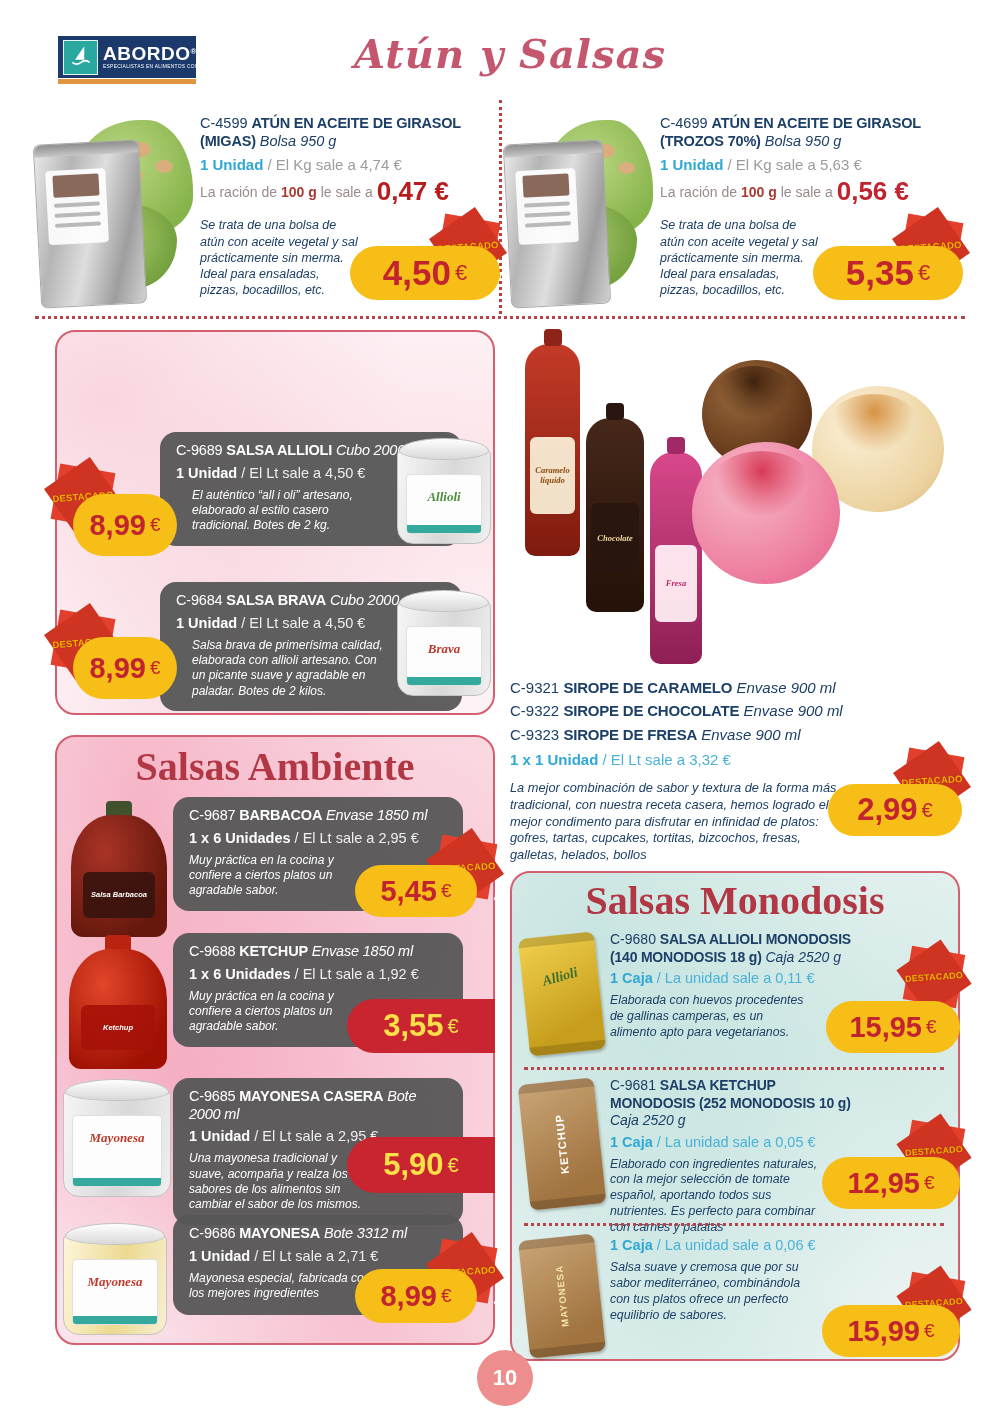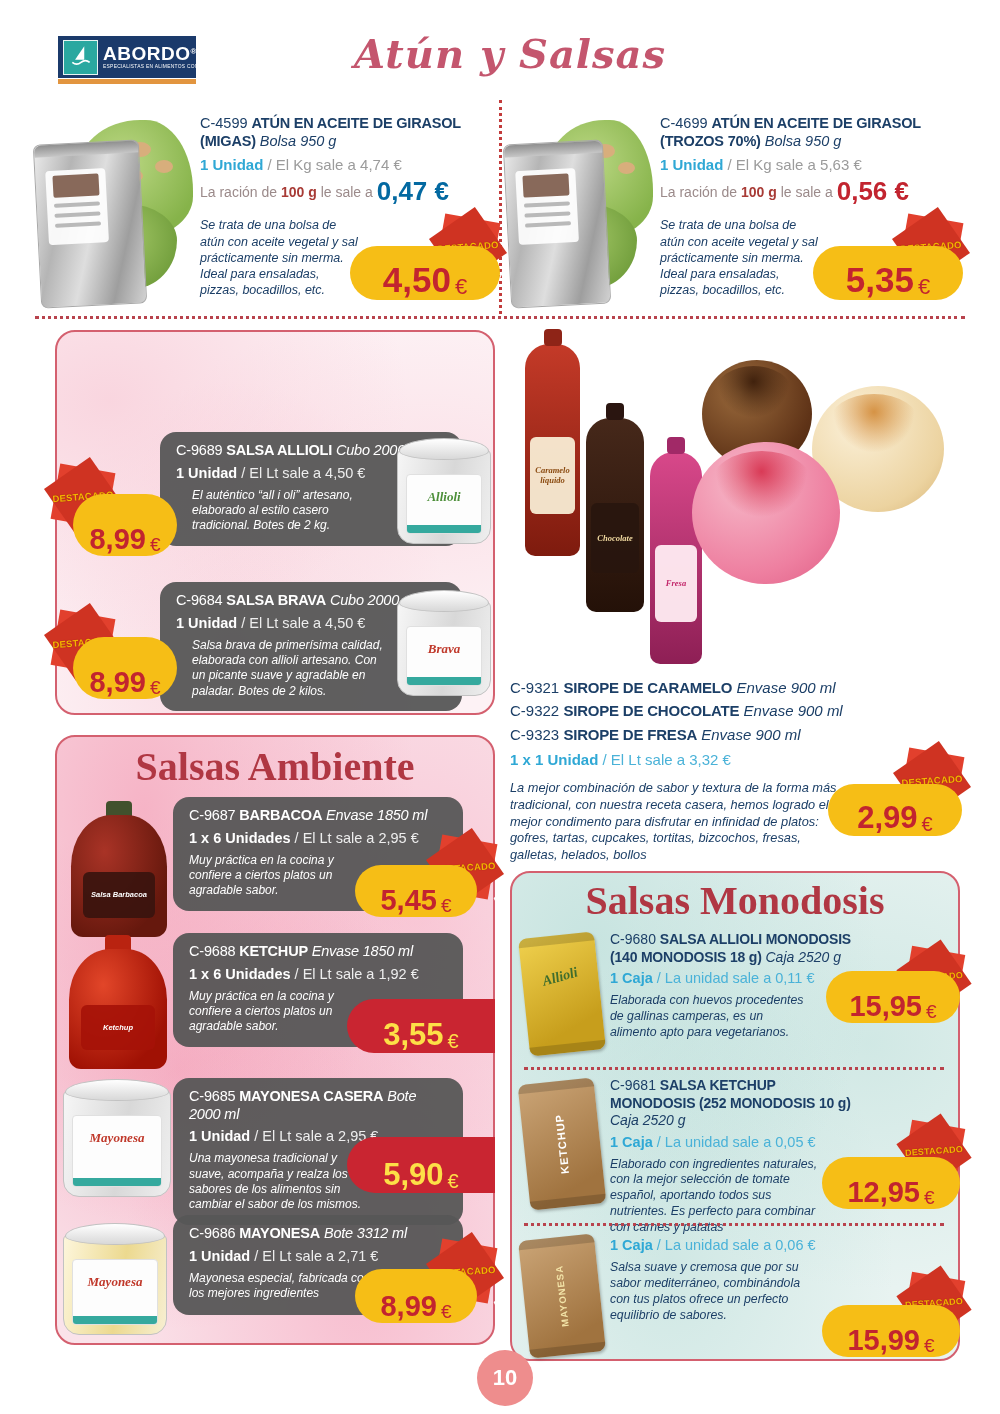--- a/index.html
+++ b/index.html
@@ -24,21 +24,21 @@
   .vdot{position:absolute;left:499px;top:100px;height:214px;border-left:3px dotted #c23b3b;}
   .hdot{position:absolute;border-top:3px dotted #b8434d;}
   .code{font-weight:400;color:#1c3f67;}
   .nm{font-weight:700;color:#1c3f67;letter-spacing:-.2px;}
   .fmt{font-style:italic;color:#1c3f67;}
   .q-cyan{color:#2fa8d5;font-weight:700;}
   .r-cyan{color:#4ab2d8;}
   .r-gray{color:#9b9b9b;}
 
   
-  .bub{position:absolute;display:flex;align-items:flex-end;justify-content:center;z-index:4;}
+  .bub{position:absolute;display:flex;align-items:center;justify-content:center;z-index:4;}
   .bub .pv{font-weight:bold;}
   .bub .cur{margin-left:4px;}
   .bub-yellow{background:#f6be16;color:#c2242f;border-radius:40px;}
   .bub-red{background:#c92531;color:#fde047;border-radius:32px 0 0 32px;}
   .badge{position:absolute;width:84px;height:84px;z-index:3;}
   .badge .s1,.badge .s2{position:absolute;left:14px;top:14px;width:56px;height:56px;background:#e2402d;}
   .badge .s1{transform:rotate(10deg);}
   .badge .s2{transform:rotate(55deg);background:#cf3322;}
   .badge .btxt{position:absolute;left:0;right:0;top:37px;text-align:center;font-size:9.5px;
         font-weight:bold;color:#f5b400;transform:rotate(-4deg);letter-spacing:.2px;z-index:2;
@@ -213,21 +213,21 @@
         <span class="fmt">Bolsa 950 g</span>
       </div>
       <div style="margin-top:6px;font-size:15px;">
         <span class="q-cyan">1 Unidad</span>
         <span class="r-gray">/ El Kg sale a 4,74 €</span>
       </div>
       <div style="margin-top:3px;font-size:14px;color:#9b8a8a;">
         <span>La ración de</span>
         <span style="font-weight:bold;color:#a83b36;">100 g</span>
         <span>le sale a</span>
-        <span style="font-weight:bold;color:#0369a1;font-size:26px;vertical-align:-3px;text-align:right;">0,47 €</span>
+        <span style="font-weight:bold;color:#b91c1c;font-size:26px;vertical-align:-3px;text-align:right;">0,47 €</span>
       </div>
       <div class="fmt" style="margin-top:10px;width:160px;font-size:12.5px;line-height:1.3;">Se trata de una bolsa de atún con aceite vegetal y sal prácticamente sin merma. Ideal para ensaladas, pizzas, bocadillos, etc.</div>
     </div>
     <div class="badge" style="right:-10px;top:96px;">
       <div class="s1"></div>
         <div class="s2"></div>
       <div class="btxt">DESTACADO</div>
       <div class="chk">✓</div>
     </div>
     <div class="bub bub-yellow" style="right:0;top:138px;width:150px;height:54px;font-size:35px;">
@@ -514,21 +514,21 @@
         <span class="r-cyan">/ La unidad sale a 0,11 €</span>
       </div>
       <div class="fmt" style="margin-top:7px;width:200px;font-size:12.3px;line-height:1.3;">Elaborada con huevos procedentes de gallinas camperas, es un alimento apto para vegetarianos.</div>
     </div>
     <div class="badge" style="right:-16px;top:64px;width:80px;height:80px;">
       <div class="s1" style="left:13px;top:13px;width:54px;height:54px;"></div>
       <div class="s2" style="left:13px;top:13px;width:54px;height:54px;"></div>
       <div class="btxt" style="top:35px;font-size:9px;">DESTACADO</div>
       <div class="chk">✓</div>
     </div>
-    <div class="bub bub-yellow" style="right:-2px;top:98px;width:134px;height:52px;font-size:29px;">
+    <div class="bub bub-yellow" style="right:-2px;top:128px;width:134px;height:52px;font-size:29px;">
       <span class="pv">15,95</span>
       <span class="cur" style="font-size:19px;">€</span>
     </div>
     <div class="hdot" style="left:12px;top:194px;width:420px;"></div>
 
     <div class="sachet sa-kraft" style="left:12px;top:208px;width:76px;height:126px;">
       <div class="slbl-vert" style="font-size:11px;color:#fff;">KETCHUP</div>
     </div>
     <div style="position:absolute;left:98px;top:204px;width:250px;">
       <div style="font-size:14px;line-height:1.25;">

